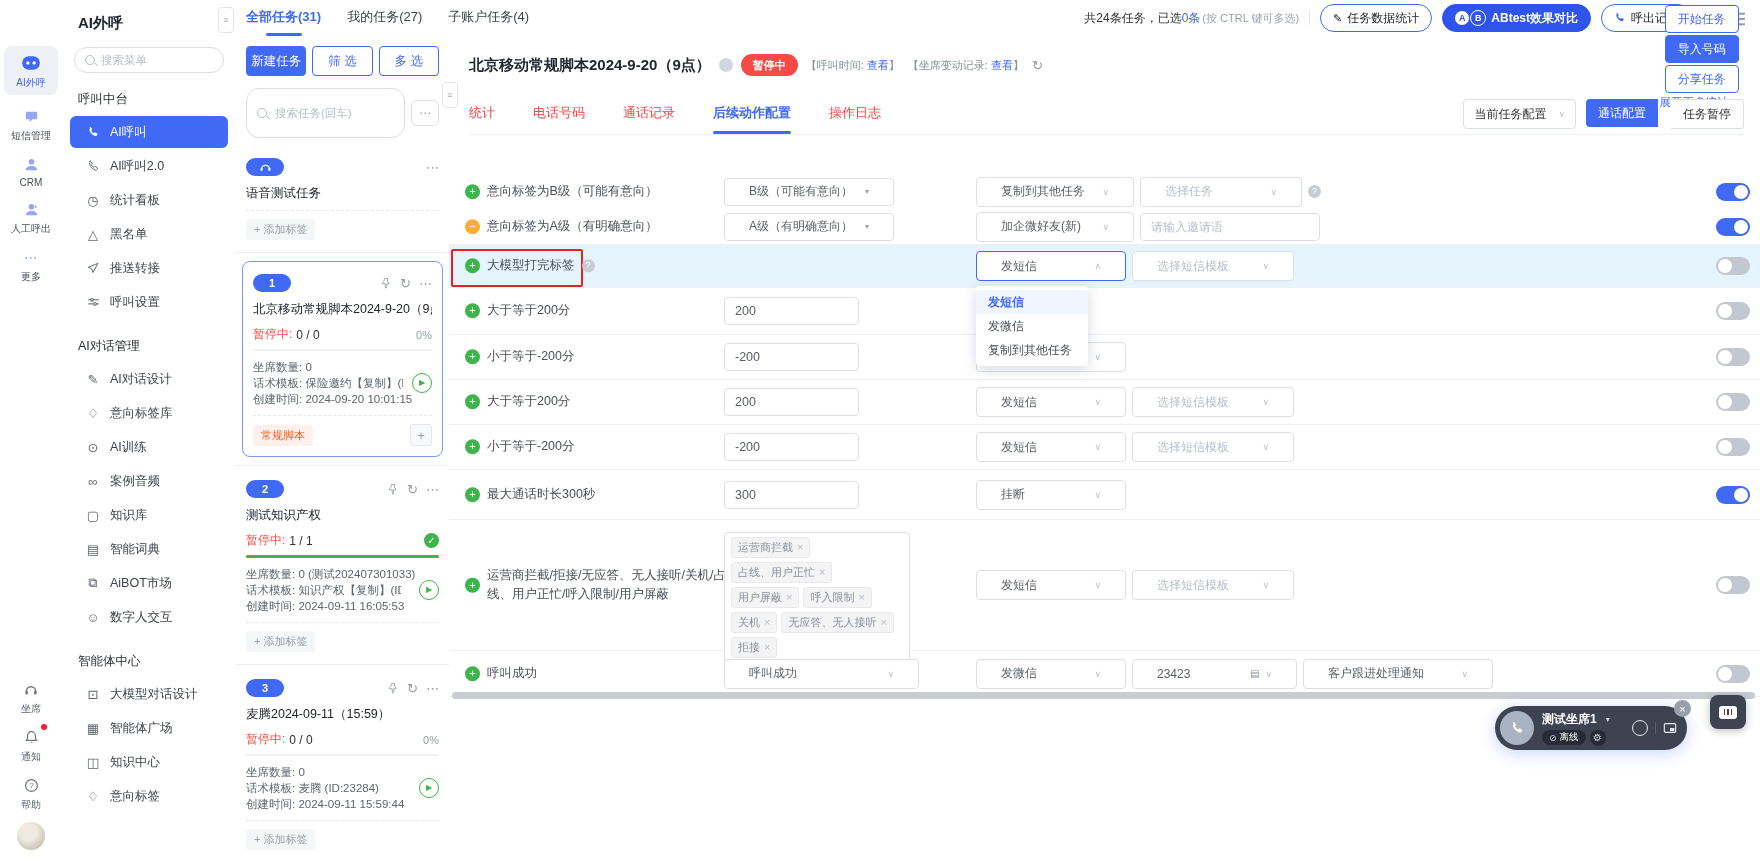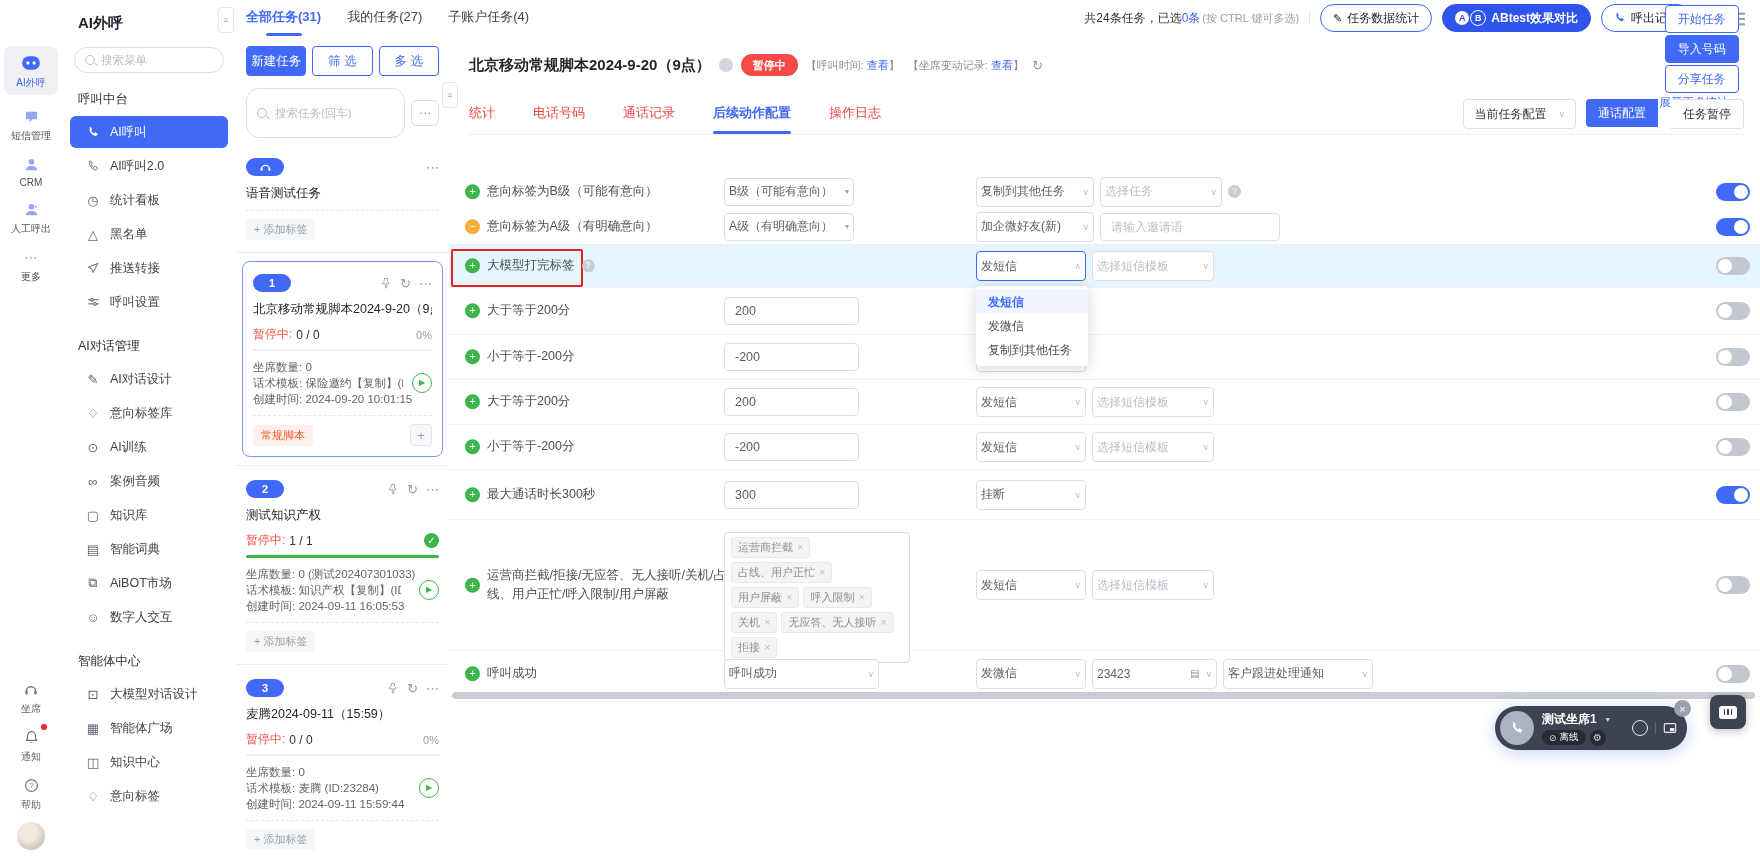--- a/index.html
+++ b/index.html
@@ -115,21 +115,21 @@
   .row.nb{border-bottom:0;}
   .row.hl{background:#e6f4fd;}
   .cond{position:absolute;left:16px;top:50%;transform:translateY(-50%);display:flex;align-items:center;gap:7px;font-size:12.5px;color:#4a4e57;max-width:255px;}
   .cond .txt{line-height:1.55;}
   .ticon{width:15px;height:15px;border-radius:50%;color:#fff;font-size:11px;line-height:15px;text-align:center;flex:none;}
   .ticon.g{background:#3cb54a;}
   .ticon.o{background:#f6ad3c;}
   .qmark{width:13px;height:13px;border-radius:50%;background:#c9ccd4;color:#fff;font-size:9px;line-height:13px;text-align:center;flex:none;}
   .param{position:absolute;left:275px;top:50%;transform:translateY(-50%);}
   .act{position:absolute;left:527px;top:50%;transform:translateY(-50%);display:flex;align-items:center;gap:6px;}
-  .sel{height:28px;background:#fff;border:1px solid #dcdfe6;border-radius:4px;display:flex;align-items:center;padding:0 4px;font-size:12px;color:#5a5e66;cursor:pointer;}
+  .sel{height:28px;background:#fff;border:1px solid #dcdfe6;border-radius:4px;display:flex;align-items:center;padding:0 24px;font-size:12px;color:#5a5e66;cursor:pointer;}
   .sel .lab{flex:1;white-space:nowrap;overflow:hidden;}
   .sel .ph{color:#b9bec8;}
   .sel.open{border-color:#4069f5;}
   .sel.small{height:26px;}
   .ch{color:#b9bec8;font-size:9px;margin-left:6px;}
   .cr{color:#9aa0aa;font-size:8px;margin-left:6px;}
   .ninput{width:135px;height:28px;border:1px solid #dcdfe6;border-radius:4px;font-size:12.5px;color:#5a5e66;padding:0 10px;outline:0;box-sizing:border-box;}
   .tinput{width:180px;height:28px;border:1px solid #dcdfe6;border-radius:4px;font-size:12px;padding:0 10px;outline:0;box-sizing:border-box;color:#5a5e66;}
   .tinput::placeholder,.ninput::placeholder{color:#b9bec8;}
   .tgl{position:absolute;right:10px;top:50%;transform:translateY(-50%);width:34px;height:18px;border-radius:9px;cursor:pointer;}

